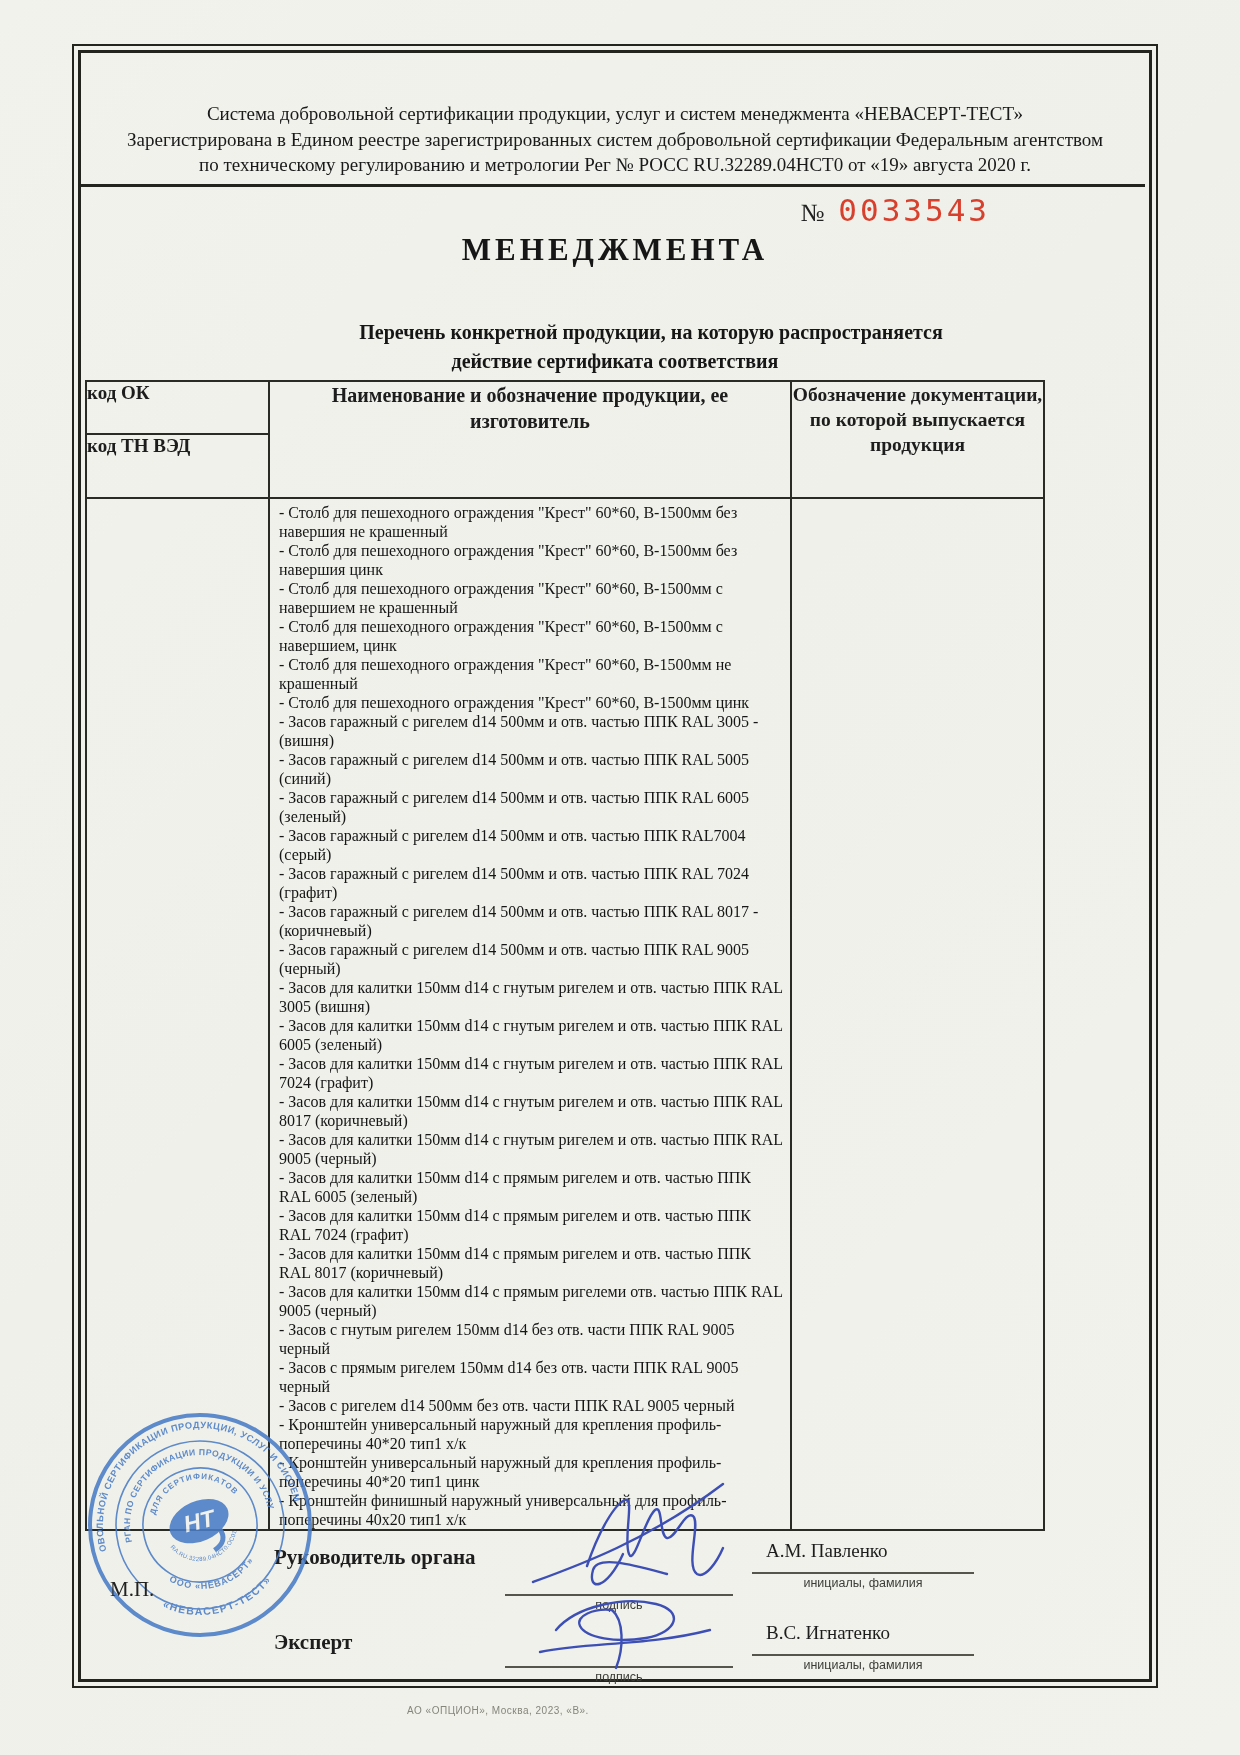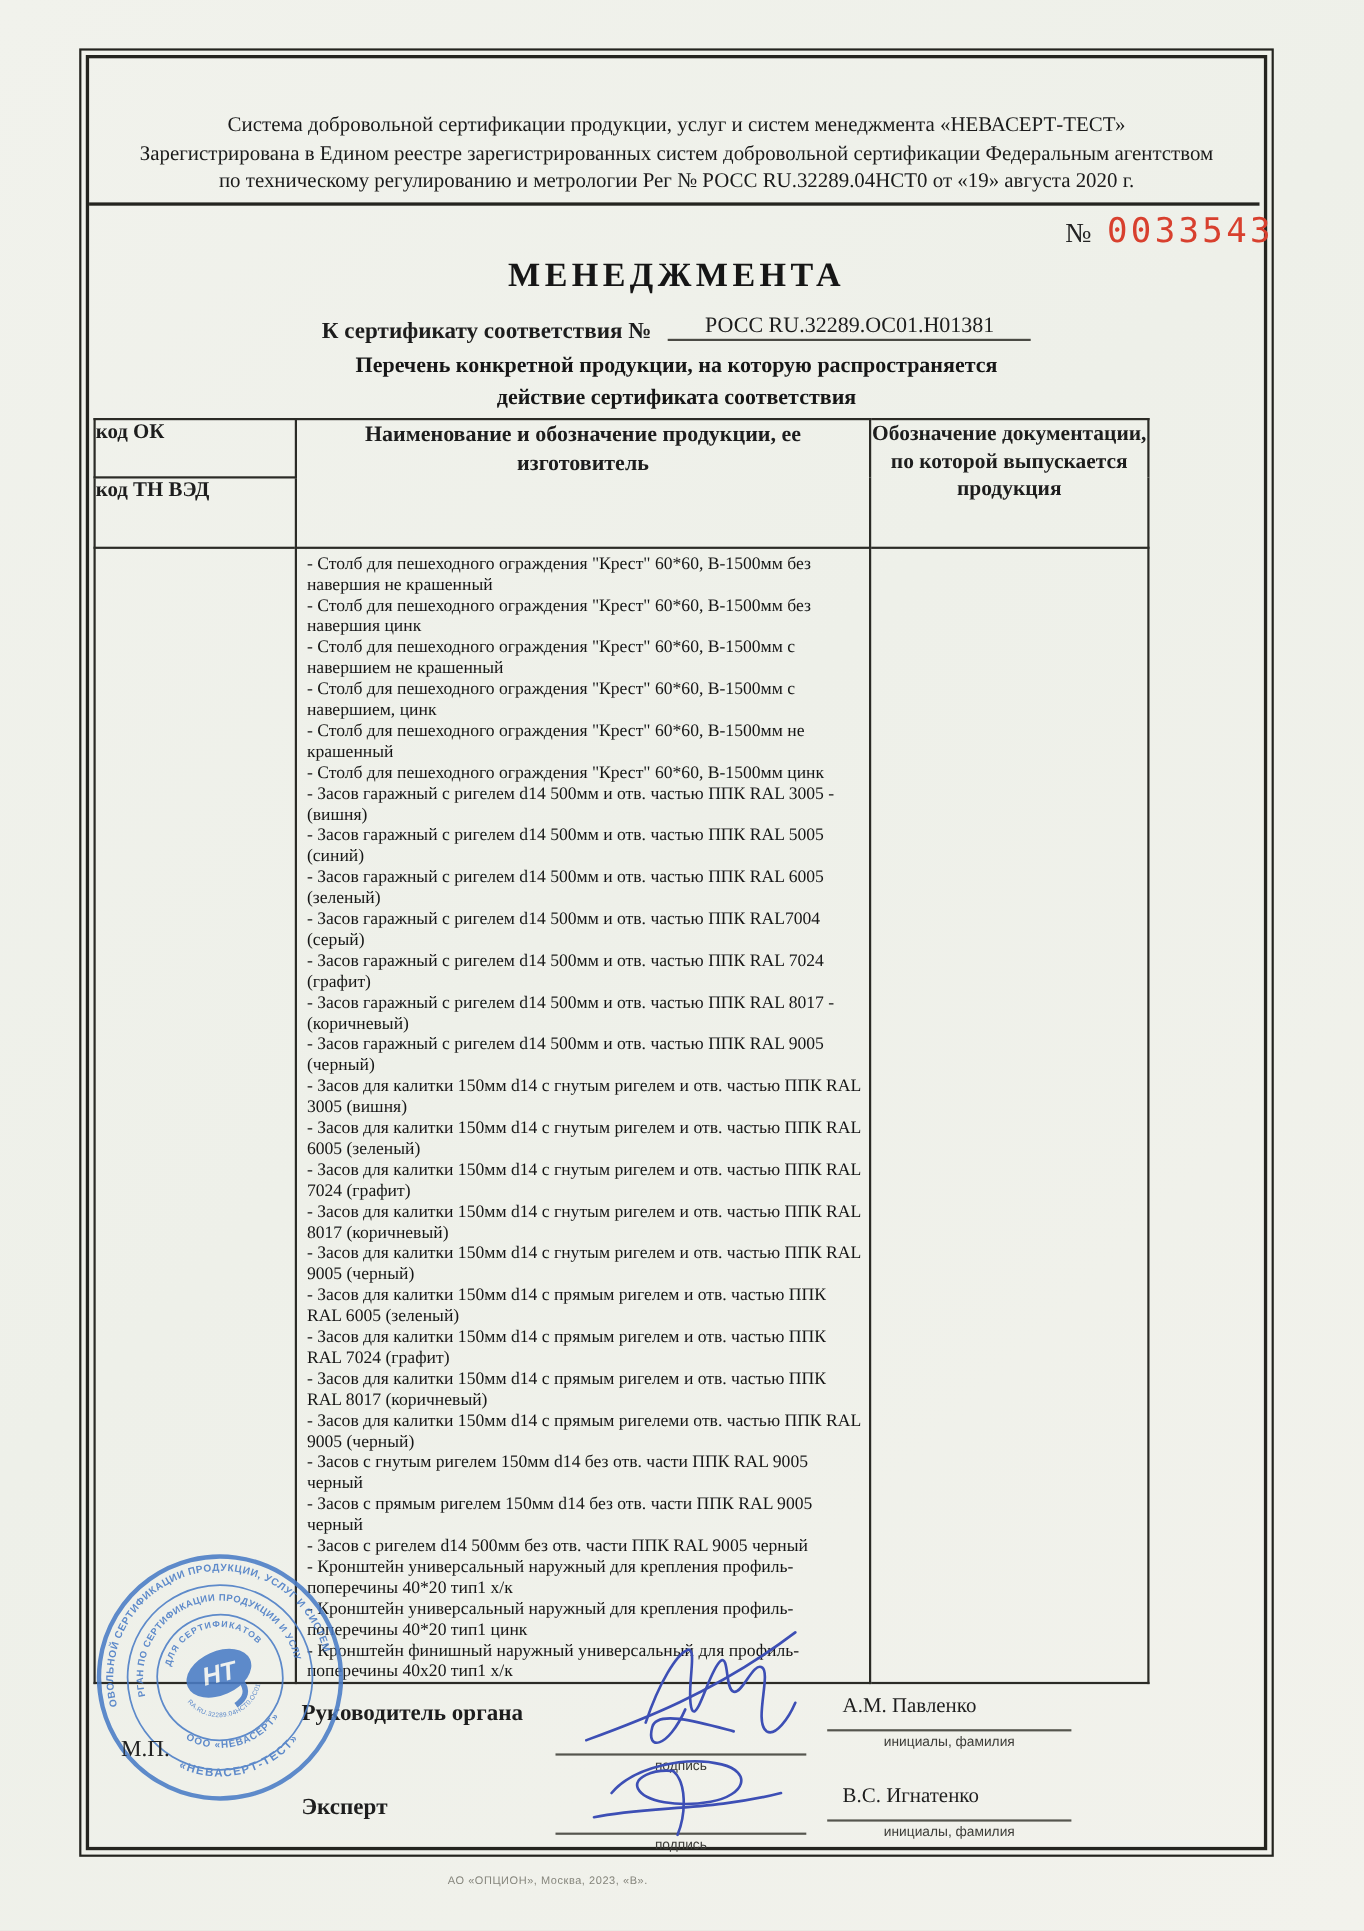--- a/index.html
+++ b/index.html
@@ -34,21 +34,21 @@
   .doc-sub2{
     position:absolute;left:115px;top:127px;width:1000px;margin:0;
     text-align:center;font-size:19px;line-height:25px;color:#1a1a1a;
   }
   .head-rule{
     position:absolute;left:81px;top:184px;width:1064px;height:3px;background:#24241f;
   }
   
   .serial{
     position:absolute;left:72px;top:192px;width:1086px;
-    text-align:right;box-sizing:border-box;
+    text-align:right;padding-right:168px;box-sizing:border-box;
   }
   .serial .no-sign{font-size:25px;color:#222;margin-right:14px;}
   .serial .digits{
     font-family:"DejaVu Sans Mono",monospace;font-size:31px;color:#d8402e;
     letter-spacing:3px;font-weight:500;
   }
   
   .appendix-title{
     position:absolute;left:72px;top:232px;width:1086px;margin:0;
     text-align:center;font-size:31px;font-weight:bold;letter-spacing:4px;color:#161616;
@@ -60,21 +60,21 @@
   .cert-label{font-weight:bold;}
   .cert-number{
     display:inline-block;min-width:330px;text-align:center;
     border-bottom:2px solid #4a4a44;margin-left:10px;
     position:relative;top:-5px;font-size:20px;
   }
   .desc1,.desc2{
     position:absolute;left:72px;width:1086px;margin:0;text-align:center;
     font-size:20px;font-weight:bold;color:#161616;
   }
-  .desc1{top:321px;}
+  .desc1{top:321px;padding-left:36px;}
   .desc2{top:350px;}
   
   table.products{
     position:absolute;left:85px;top:380px;width:958px;
     border-collapse:collapse;table-layout:fixed;
   }
   table.products td{
     border:2px solid #2b2b26;padding:0;vertical-align:top;
   }
   td.c1h{font-size:19px;font-weight:bold;padding:8px 6px 6px 14px;}
@@ -134,24 +134,20 @@
   <p class="doc-sub1">Система добровольной сертификации продукции, услуг и систем менеджмента «НЕВАСЕРТ-ТЕСТ»</p>
   <p class="doc-sub2">Зарегистрирована в Едином реестре зарегистрированных систем добровольной сертификации Федеральным агентством по техническому регулированию и метрологии Рег № РОСС RU.32289.04НСТ0  от «19» августа 2020 г.</p>
   <div class="head-rule"></div>
 
   <div class="serial">
     <span class="no-sign">№</span><span class="digits">0033543</span>
   </div>
 
   <h2 class="appendix-title">МЕНЕДЖМЕНТА</h2>
 
-  <div class="cert-line">
-    <span class="cert-label">К сертификату соответствия №</span>
-    <span class="cert-number">РОСС RU.32289.ОС01.Н01381</span>
-  </div>
 
   <p class="desc1">Перечень конкретной продукции, на которую распространяется</p>
   <p class="desc2">действие сертификата соответствия</p>
 
   <table class="products">
     <colgroup>
         <col style="width:183px">
         <col style="width:522px">
         <col style="width:253px">
       </colgroup>

